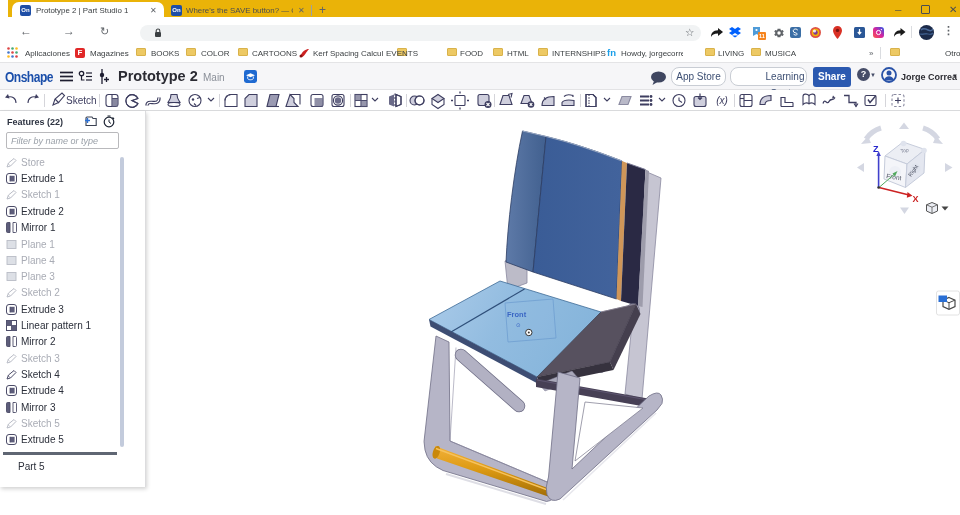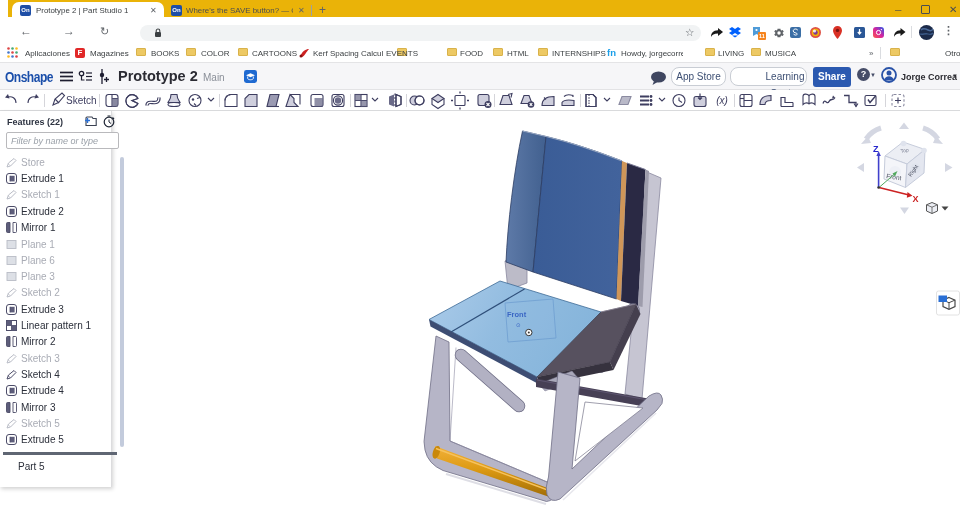--- a/index.html
+++ b/index.html
@@ -25,21 +25,21 @@
   
   .oshead{position:absolute;left:0;top:62px;width:960px;height:28px;background:#f6f6f8;border-top:1px solid #e4e4e6;border-bottom:1px solid #e3e3e5;box-sizing:border-box;}
   .oslogo{position:absolute;left:5px;top:6px;font-size:14px;font-weight:bold;color:#1b4faa;letter-spacing:-0.6px;transform:scaleX(0.86);transform-origin:left center;}
   .doctitle{position:absolute;left:118px;top:5px;font-size:14.5px;font-weight:bold;color:#2b2b33;}
   .docmain{position:absolute;left:203px;top:9px;font-size:10px;color:#8a8f98;}
   .hbtn{position:absolute;top:4px;height:19px;background:#fff;border:1px solid #c9cdd4;border-radius:8px;box-sizing:border-box;font-size:10px;color:#3d4f73;text-align:center;}
   .share{position:absolute;left:813px;top:3.5px;width:38px;height:20px;background:#2b59b0;border-radius:3px;color:#fff;font-size:10px;font-weight:bold;text-align:center;line-height:20px;}
   
   .tbar{position:absolute;left:0;top:90px;width:960px;height:21px;background:#fff;border-bottom:1px solid #d9dadc;box-sizing:border-box;}
   
-  .panel{position:absolute;left:0;top:111px;width:112px;height:376px;background:#fff;border-right:1px solid #dcdcde;box-shadow:1px 2px 4px rgba(0,0,0,0.18);box-sizing:border-box;}
+  .panel{position:absolute;left:0;top:111px;width:146px;height:376px;background:#fff;border-right:1px solid #dcdcde;box-shadow:1px 2px 4px rgba(0,0,0,0.18);box-sizing:border-box;}
   .ptitle{position:absolute;left:7px;top:6px;font-size:9px;font-weight:bold;color:#2e3442;}
   .filter{position:absolute;left:6px;top:21px;width:113px;height:17px;border:1px solid #b9b9bc;border-radius:2px;box-sizing:border-box;background:#fff;}
   .filter span{position:absolute;left:4px;top:3px;font-style:italic;font-size:9px;color:#9aa0a8;}
   .frow{position:absolute;left:0;width:118px;height:16.3px;}
   .frow .lbl{position:absolute;left:21px;top:3px;font-size:10px;color:#2b2f3a;}
   .frow.sup .lbl{color:#a9acb5;}
   .ficon{position:absolute;left:6px;top:3px;width:11px;height:11px;}
   .scrollbar{position:absolute;left:120px;top:46px;width:3.5px;height:290px;background:#c3cbdc;border-radius:2px;}
   .rollback{position:absolute;left:3px;top:341px;width:114px;height:3px;background:#5f6673;}
   .part5{position:absolute;left:18px;top:350px;font-size:10px;color:#2b2f3a;}
@@ -497,21 +497,21 @@
   <div class="frow sup" style="top:124.5px;">
         <svg class="ficon" viewBox="0 0 11 11">
           <rect x="1" y="1.5" width="9" height="8" fill="#dde0e6" stroke="#b9bcc6" stroke-width="0.9"></rect>
         </svg>
         <div class="lbl">Plane 1</div>
       </div>
   <div class="frow sup" style="top:140.8px;">
         <svg class="ficon" viewBox="0 0 11 11">
           <rect x="1" y="1.5" width="9" height="8" fill="#dde0e6" stroke="#b9bcc6" stroke-width="0.9"></rect>
         </svg>
-        <div class="lbl">Plane 6</div>
+        <div class="lbl">Plane 4</div>
       </div>
   <div class="frow sup" style="top:157px;">
         <svg class="ficon" viewBox="0 0 11 11">
           <rect x="1" y="1.5" width="9" height="8" fill="#dde0e6" stroke="#b9bcc6" stroke-width="0.9"></rect>
         </svg>
         <div class="lbl">Plane 3</div>
       </div>
   <div class="frow sup" style="top:173.4px;">
         <svg class="ficon" viewBox="0 0 11 11">
           <path d="M1 10l1.5-4L8 1.5 10 3.5 4.5 9z" fill="none" stroke="#b9bcc6" stroke-width="1"></path>

